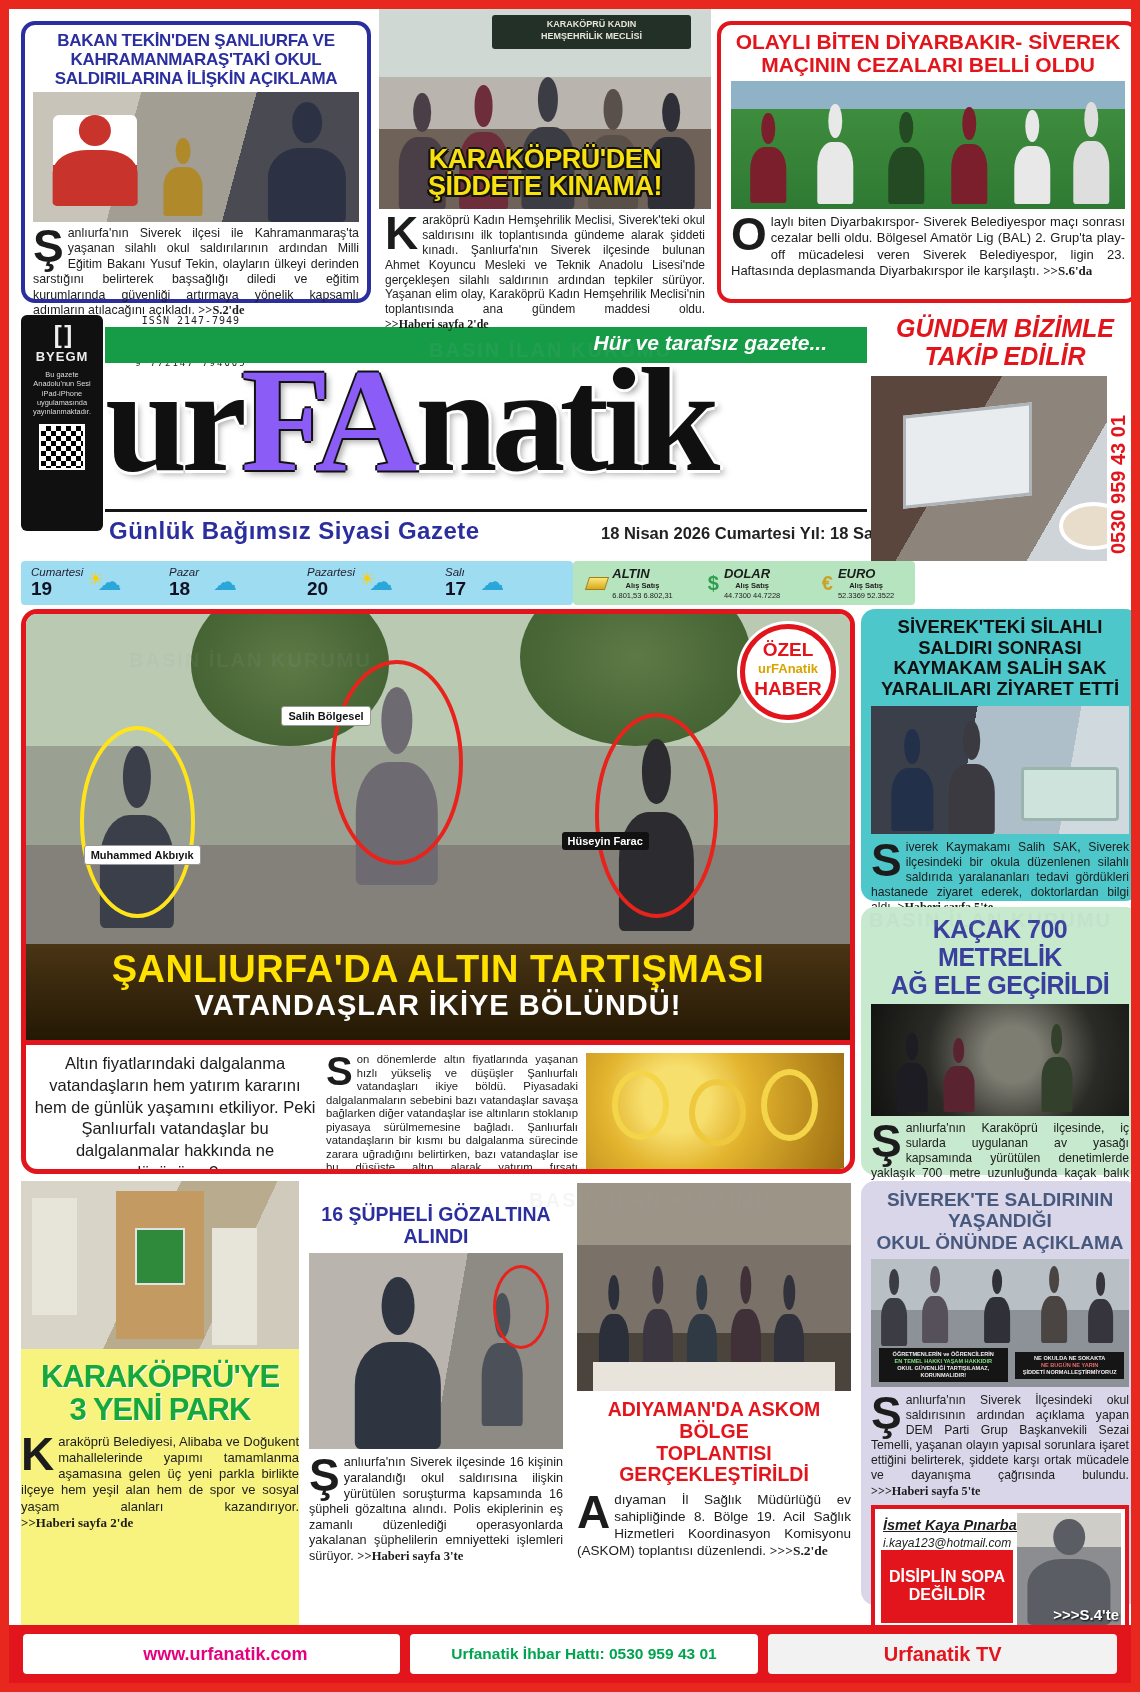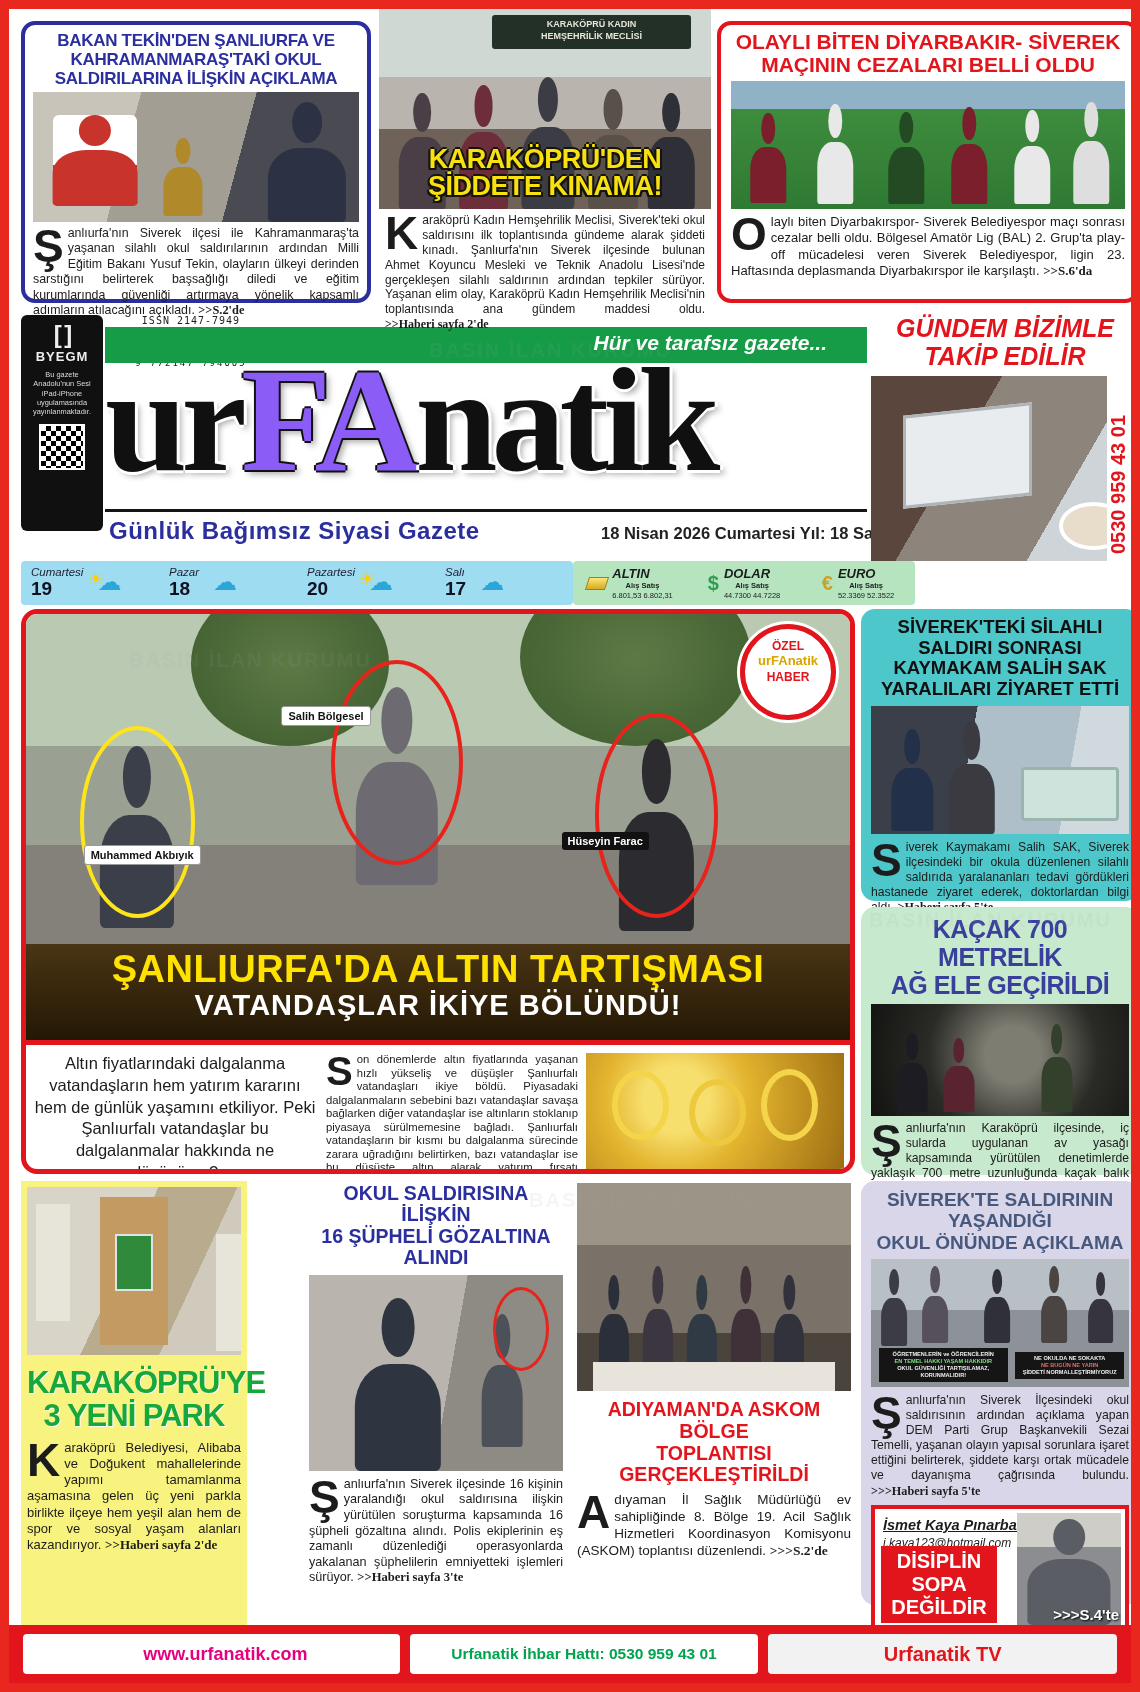--- a/index.html
+++ b/index.html
@@ -91,21 +91,21 @@
   .tree{position:absolute;border-radius:50%;background:radial-gradient(#5d7a46,#3c5a2c);}
   .oval{position:absolute;border-radius:50%;}
   .oval.yellow{border:4px solid #ffe41c;}
   .oval.red{border:4px solid #e8231c;}
   .plabel{position:absolute;font-size:11px;font-weight:bold;text-align:center;line-height:1.1;
       padding:3px 6px;border-radius:3px;}
   .plabel.white{background:#fff;color:#111;border:1px solid #999;}
   .plabel.black{background:#111;color:#fff;}
   .badge{position:absolute;right:14px;top:10px;width:96px;height:96px;border-radius:50%;
       background:#fff;border:5px solid var(--red);text-align:center;box-shadow:0 0 0 3px #fff;}
-  .badge .bt{color:var(--red);font-weight:900;font-size:12px;margin-top:10px;}
+  .badge .bt{color:var(--red);font-weight:900;font-size:19px;margin-top:10px;}
   .badge .bl{font-size:13px;font-weight:900;}
   .badge .bl .y{color:#d8a400;}
   .band{height:96px;background:linear-gradient(#4a3515,#241804);text-align:center;padding-top:6px;}
   .band .l1{color:#ffe200;font-size:38px;font-weight:900;letter-spacing:.5px;line-height:1.05;}
   .band .l2{color:#fff;font-size:29px;font-weight:900;letter-spacing:1px;line-height:1.05;}
   .band-rule{height:5px;background:var(--red);}
   .main-bottom{display:flex;height:128px;padding:8px 6px 4px 6px;gap:8px;}
   .m-intro{width:286px;font-size:16.5px;line-height:1.32;text-align:center;font-weight:500;}
   .m-body{width:252px;font-size:11.3px;line-height:1.2;text-align:justify;}
   .m-body .dropcap{font-size:40px;}
@@ -125,28 +125,28 @@
   .lavbox h2{color:#48597e;font-size:19px;}
   .ph-protest{height:128px;margin:6px 0;background:linear-gradient(#b8c0c6 0 40%,#8d9198 40%);}
   .banner{position:absolute;background:#151515;color:#eee;font-size:5.6px;line-height:1.25;
       padding:3px 4px;text-align:center;font-weight:bold;}
   .banner .hl{color:#7fe07f;}
   .banner .rd{color:#e86868;}
   .lavbox .body-txt{font-size:12.2px;}
   .columnist{margin-top:6px;background:#fff;border:4px solid var(--red);height:128px;position:relative;padding:8px;}
   .col-name{font-size:14.5px;font-weight:bold;font-style:italic;text-decoration:underline;}
   .col-mail{font-size:12px;font-style:italic;margin-top:3px;}
-  .col-title{position:absolute;left:6px;bottom:6px;width:116px;background:var(--red);color:#fff;
-      font-weight:900;font-size:20px;text-align:center;padding:4px 2px;line-height:1.15;}
+  .col-title{position:absolute;left:6px;bottom:6px;width:132px;background:var(--red);color:#fff;
+      font-weight:900;font-size:16px;text-align:center;padding:18px 2px;line-height:1.15;}
   .ph-colman{position:absolute;right:4px;top:4px;width:104px;height:112px;
       background:linear-gradient(#cfcdc8 0 30%,#8b8d91 30%);}
   .col-jump{position:absolute;right:6px;bottom:6px;color:#fff;font-weight:900;font-size:15px;
       text-shadow:1px 1px 2px #000;}
   
-  .ybox{left:12px;top:1172px;width:226px;height:452px;background:var(--lyellow);padding:6px;}
+  .ybox{left:12px;top:1172px;width:278px;height:452px;background:var(--lyellow);}
   .ph-aerial{height:168px;background:linear-gradient(115deg,#d8d4c8 0 45%,#b8ab8e 45% 72%,#cfcabc 72%);}
   .ybox h2{color:#17a83b;font-size:31px;font-weight:900;text-align:center;line-height:1.05;
       margin:12px 0 8px;letter-spacing:-1px;text-shadow:1px 1px 0 #fff;}
   .cstory{left:296px;top:1172px;width:262px;height:452px;background:#fff;padding:2px 4px;}
   .cstory h2{color:var(--blue);font-size:19.5px;font-weight:900;text-align:center;line-height:1.1;}
   .ph-suspect{height:196px;margin:6px 0;background:linear-gradient(100deg,#b9b5ae 0 55%,#8e8a84 55%);}
   .redcircle{position:absolute;right:14px;top:12px;width:56px;height:84px;border:3px solid #e8231c;border-radius:50%;}
   .askom{left:564px;top:1172px;width:282px;height:452px;background:#fff;padding:2px 4px;}
   .ph-meeting{height:208px;background:linear-gradient(#9c9486 0 30%,#7a7268 30% 72%,#4a443c 72%);}
   .askom h2{color:var(--red);font-size:19.5px;font-weight:900;text-align:center;line-height:1.12;margin:8px 0 6px;}
@@ -442,21 +442,21 @@
       <span>3 YENİ PARK</span>
     </h2>
     <p class="body-txt" style="font-size:13px;">
       <span class="dropcap">K</span><span>araköprü Belediyesi, Alibaba ve Doğukent mahallelerinde yapımı tamamlanma aşamasına gelen üç yeni parkla birlikte ilçeye hem yeşil alan hem de spor ve sosyal yaşam alanları kazandırıyor.</span>
       <span class="jump">&gt;&gt;Haberi sayfa 2'de</span>
     </p>
   </section>
 
   <section class="abs cstory">
     <h2>
-      <span>OKUL SALDIRISINA İLİŞKİN</span><br>
+      <br>
       <span>16 ŞÜPHELİ GÖZALTINA ALINDI</span>
     </h2>
     <div class="ph ph-suspect">
       <div class="sil" style="color:#2e3440;left:18%;top:12%;width:34%;height:88%;"></div>
       <div class="sil" style="color:#4c5058;right:16%;top:20%;width:16%;height:68%;"></div>
       <div class="redcircle"></div>
     </div>
     <p class="body-txt" style="font-size:12.6px;">
       <span class="dropcap">Ş</span><span>anlıurfa'nın Siverek ilçesinde 16 kişinin yaralandığı okul saldırısına ilişkin yürütülen soruşturma kapsamında 16 şüpheli gözaltına alındı. Polis ekiplerinin eş zamanlı düzenlediği operasyonlarda yakalanan şüphelilerin emniyetteki işlemleri sürüyor.</span>
       <span class="jump">&gt;&gt;Haberi sayfa 3'te</span>

